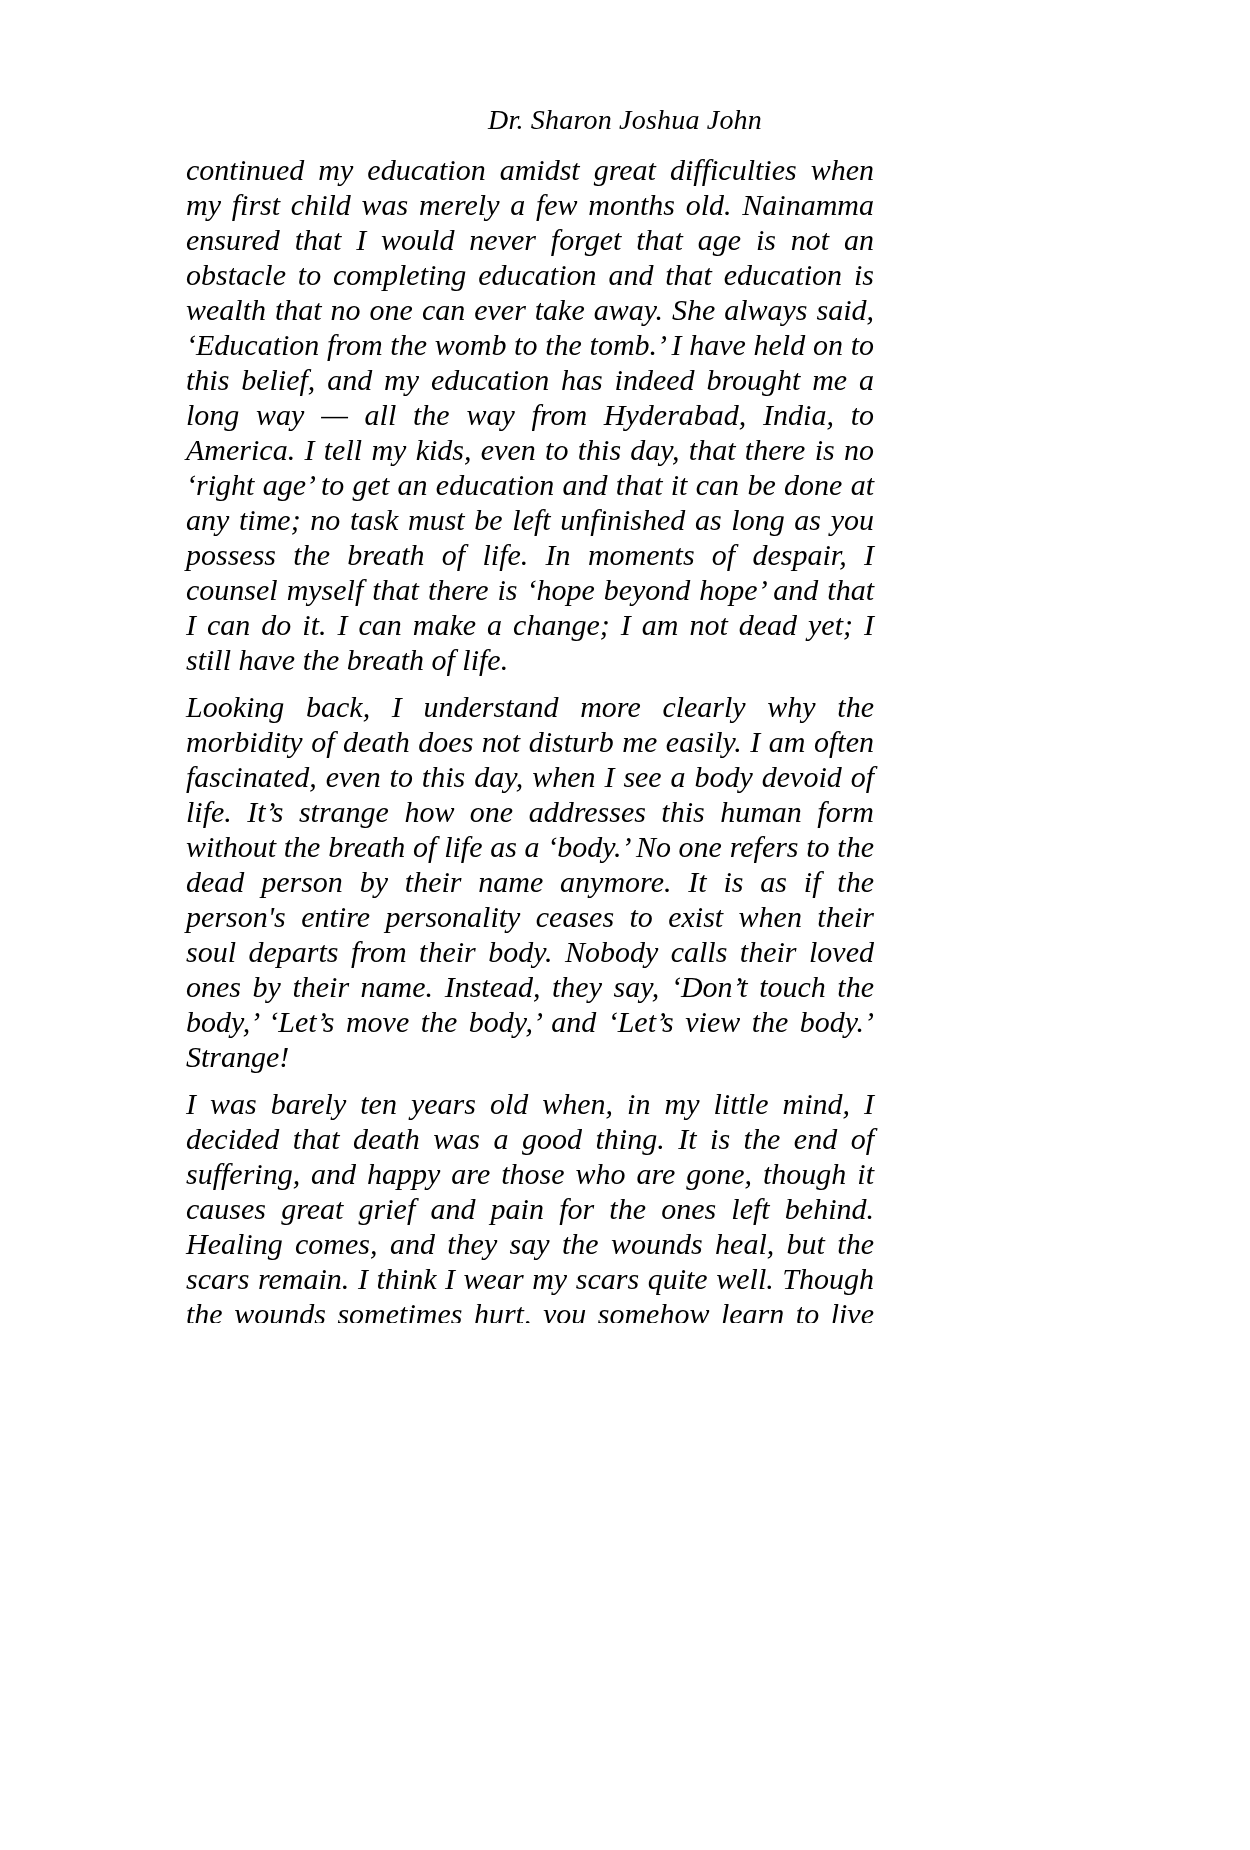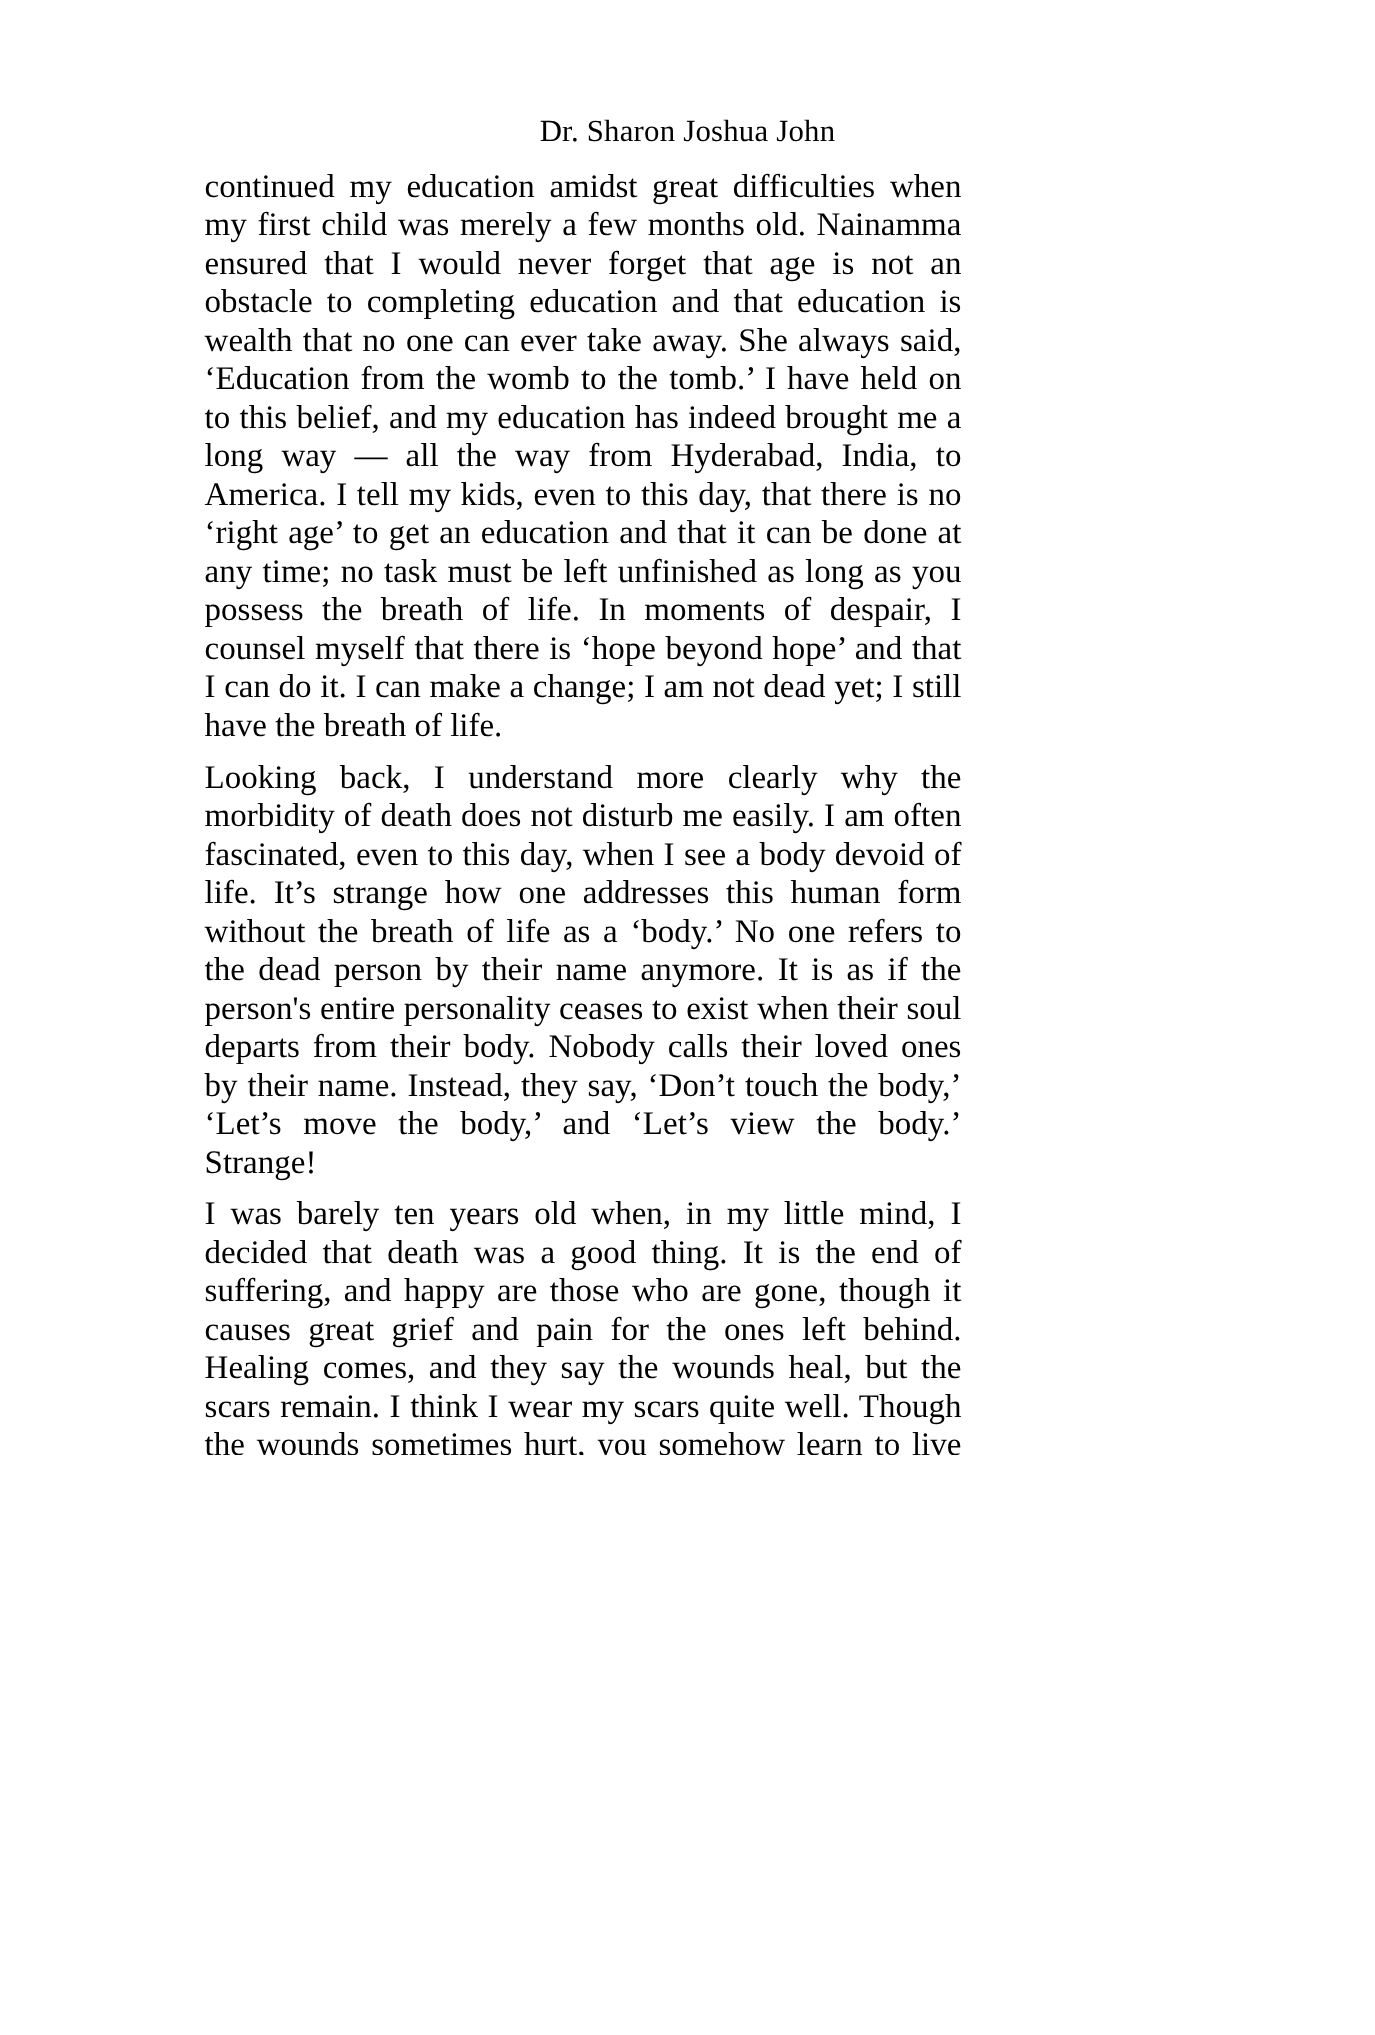--- a/index.html
+++ b/index.html
@@ -9,20 +9,21 @@
   }
   .page {
     position: relative;
     width: 1250px;
     height: 1323px;
     background: #ffffff;
     margin: 0 auto;
     overflow: hidden;
     font-family: "Liberation Serif", "DejaVu Serif", serif;
     color: #000000;
+    font-style: italic;
   }
   .running-head {
     position: absolute;
     top: 103px;
     left: 0;
     width: 1250px;
     text-align: center;
     font-size: 28px;
     line-height: 1.2;
     letter-spacing: 0.2px;

